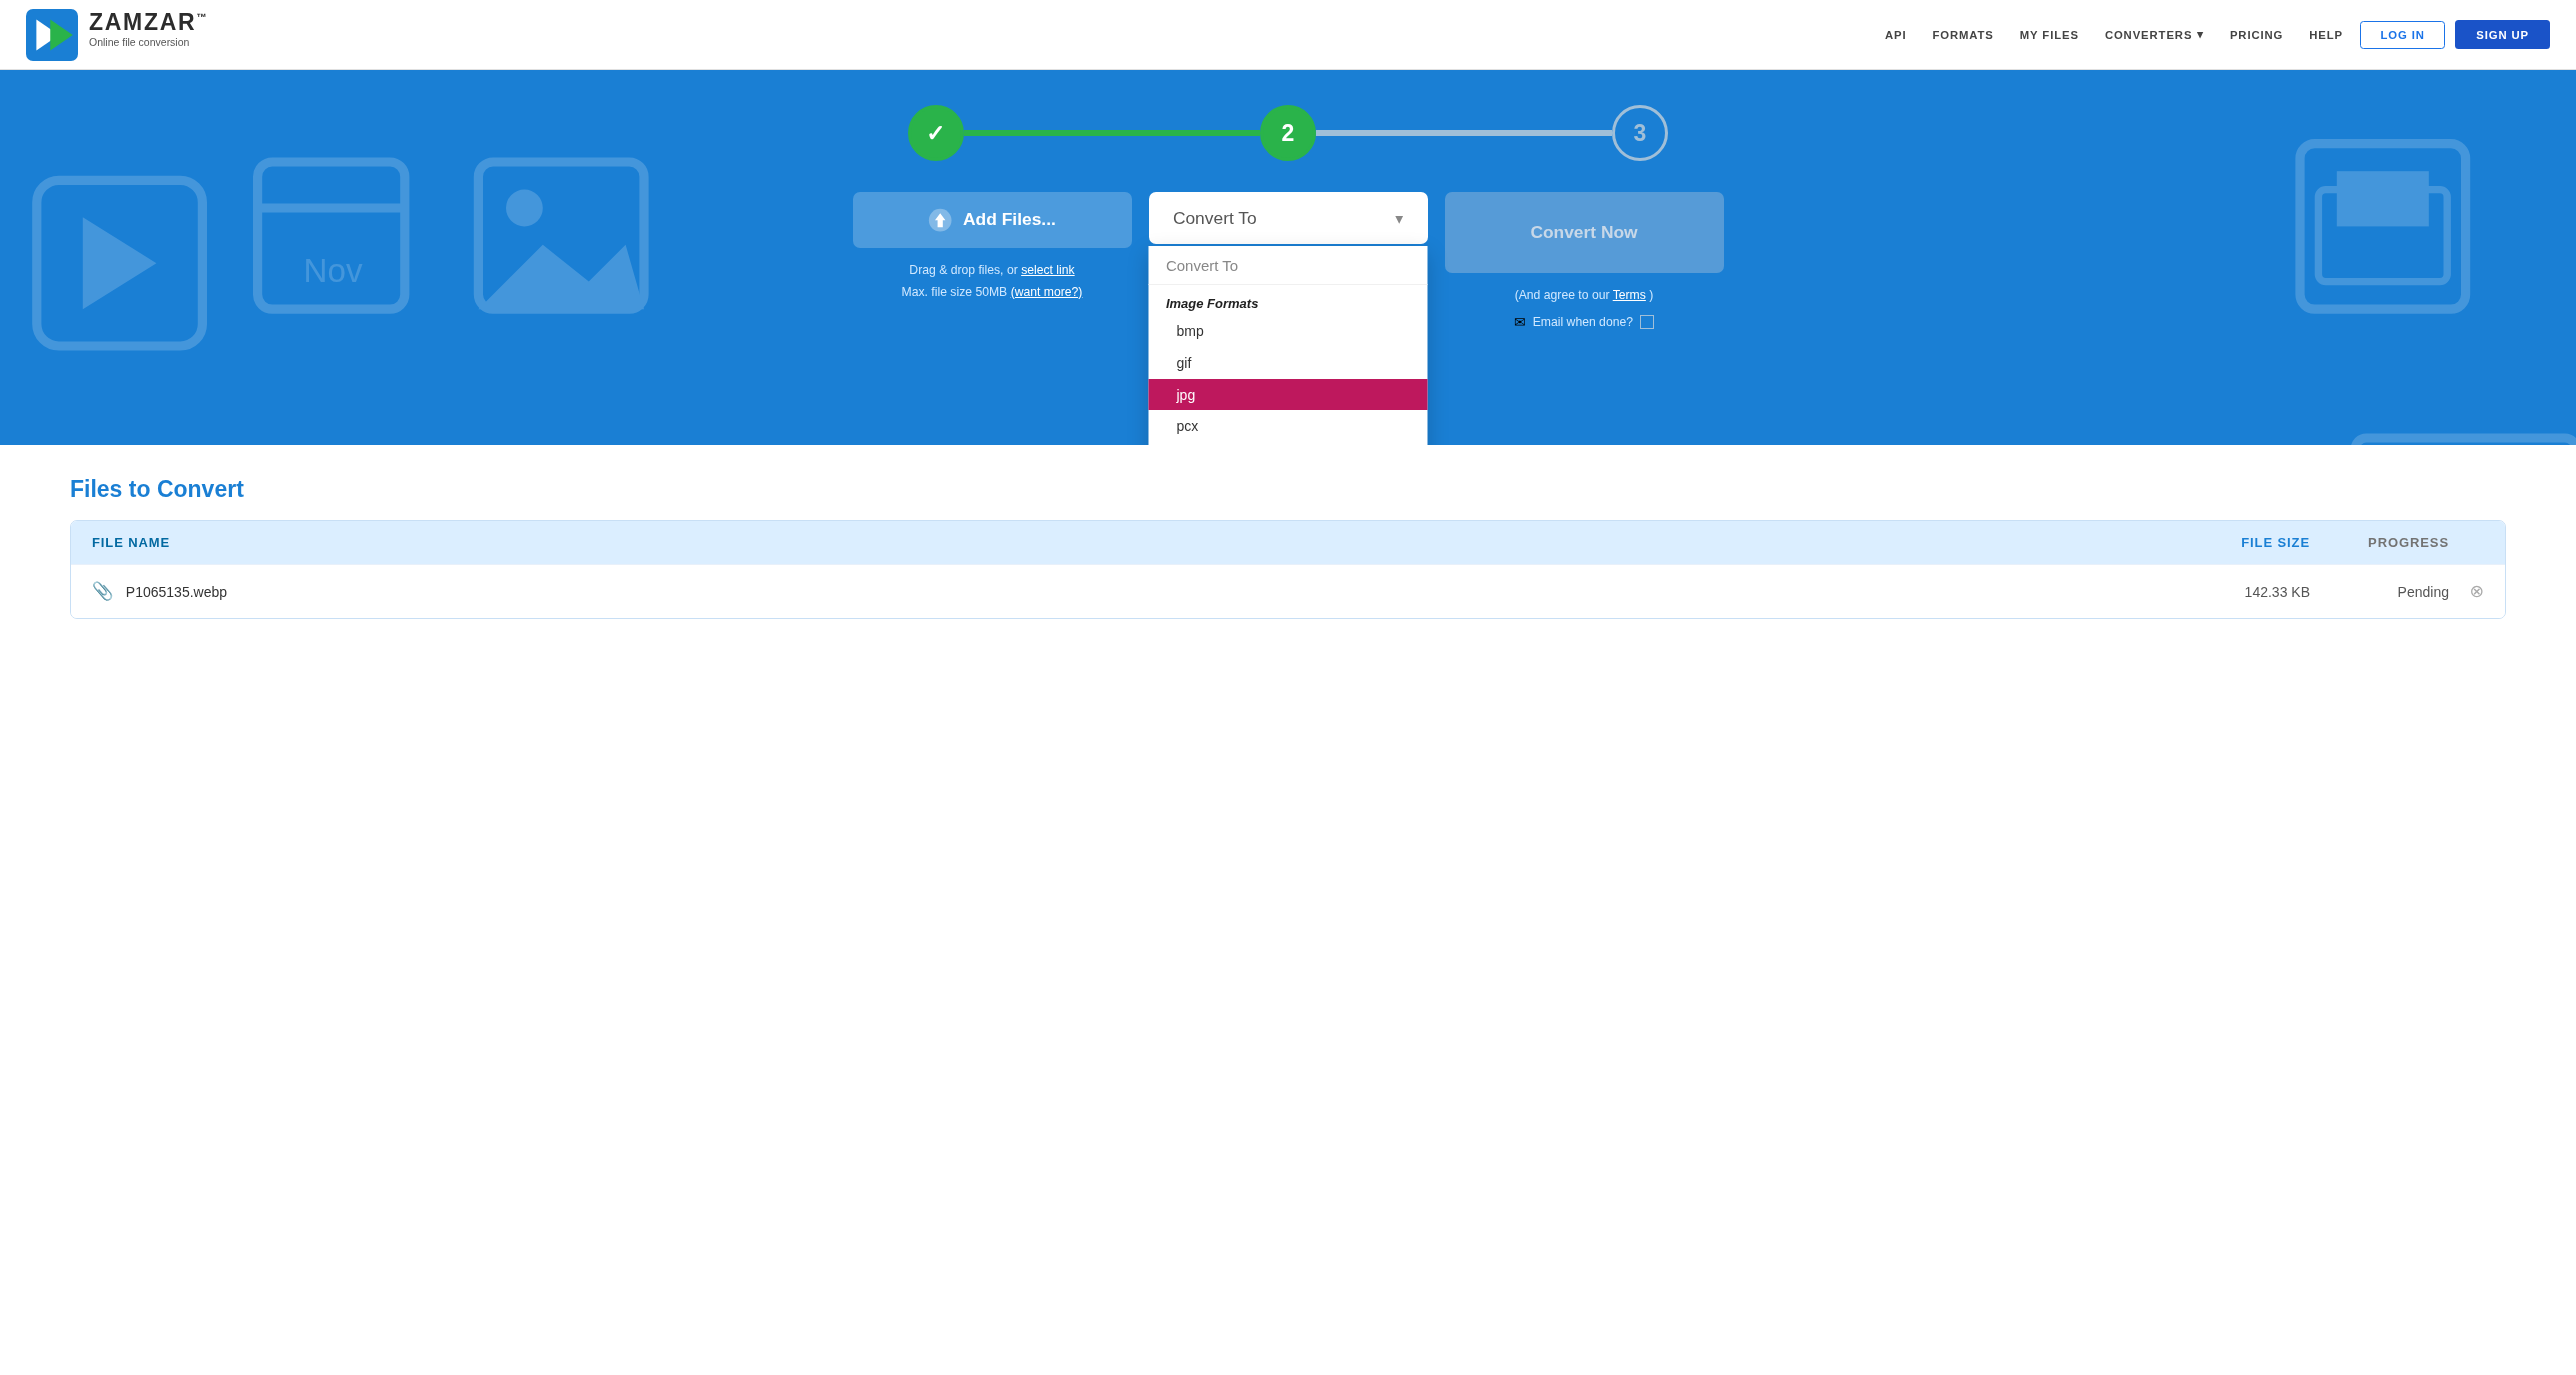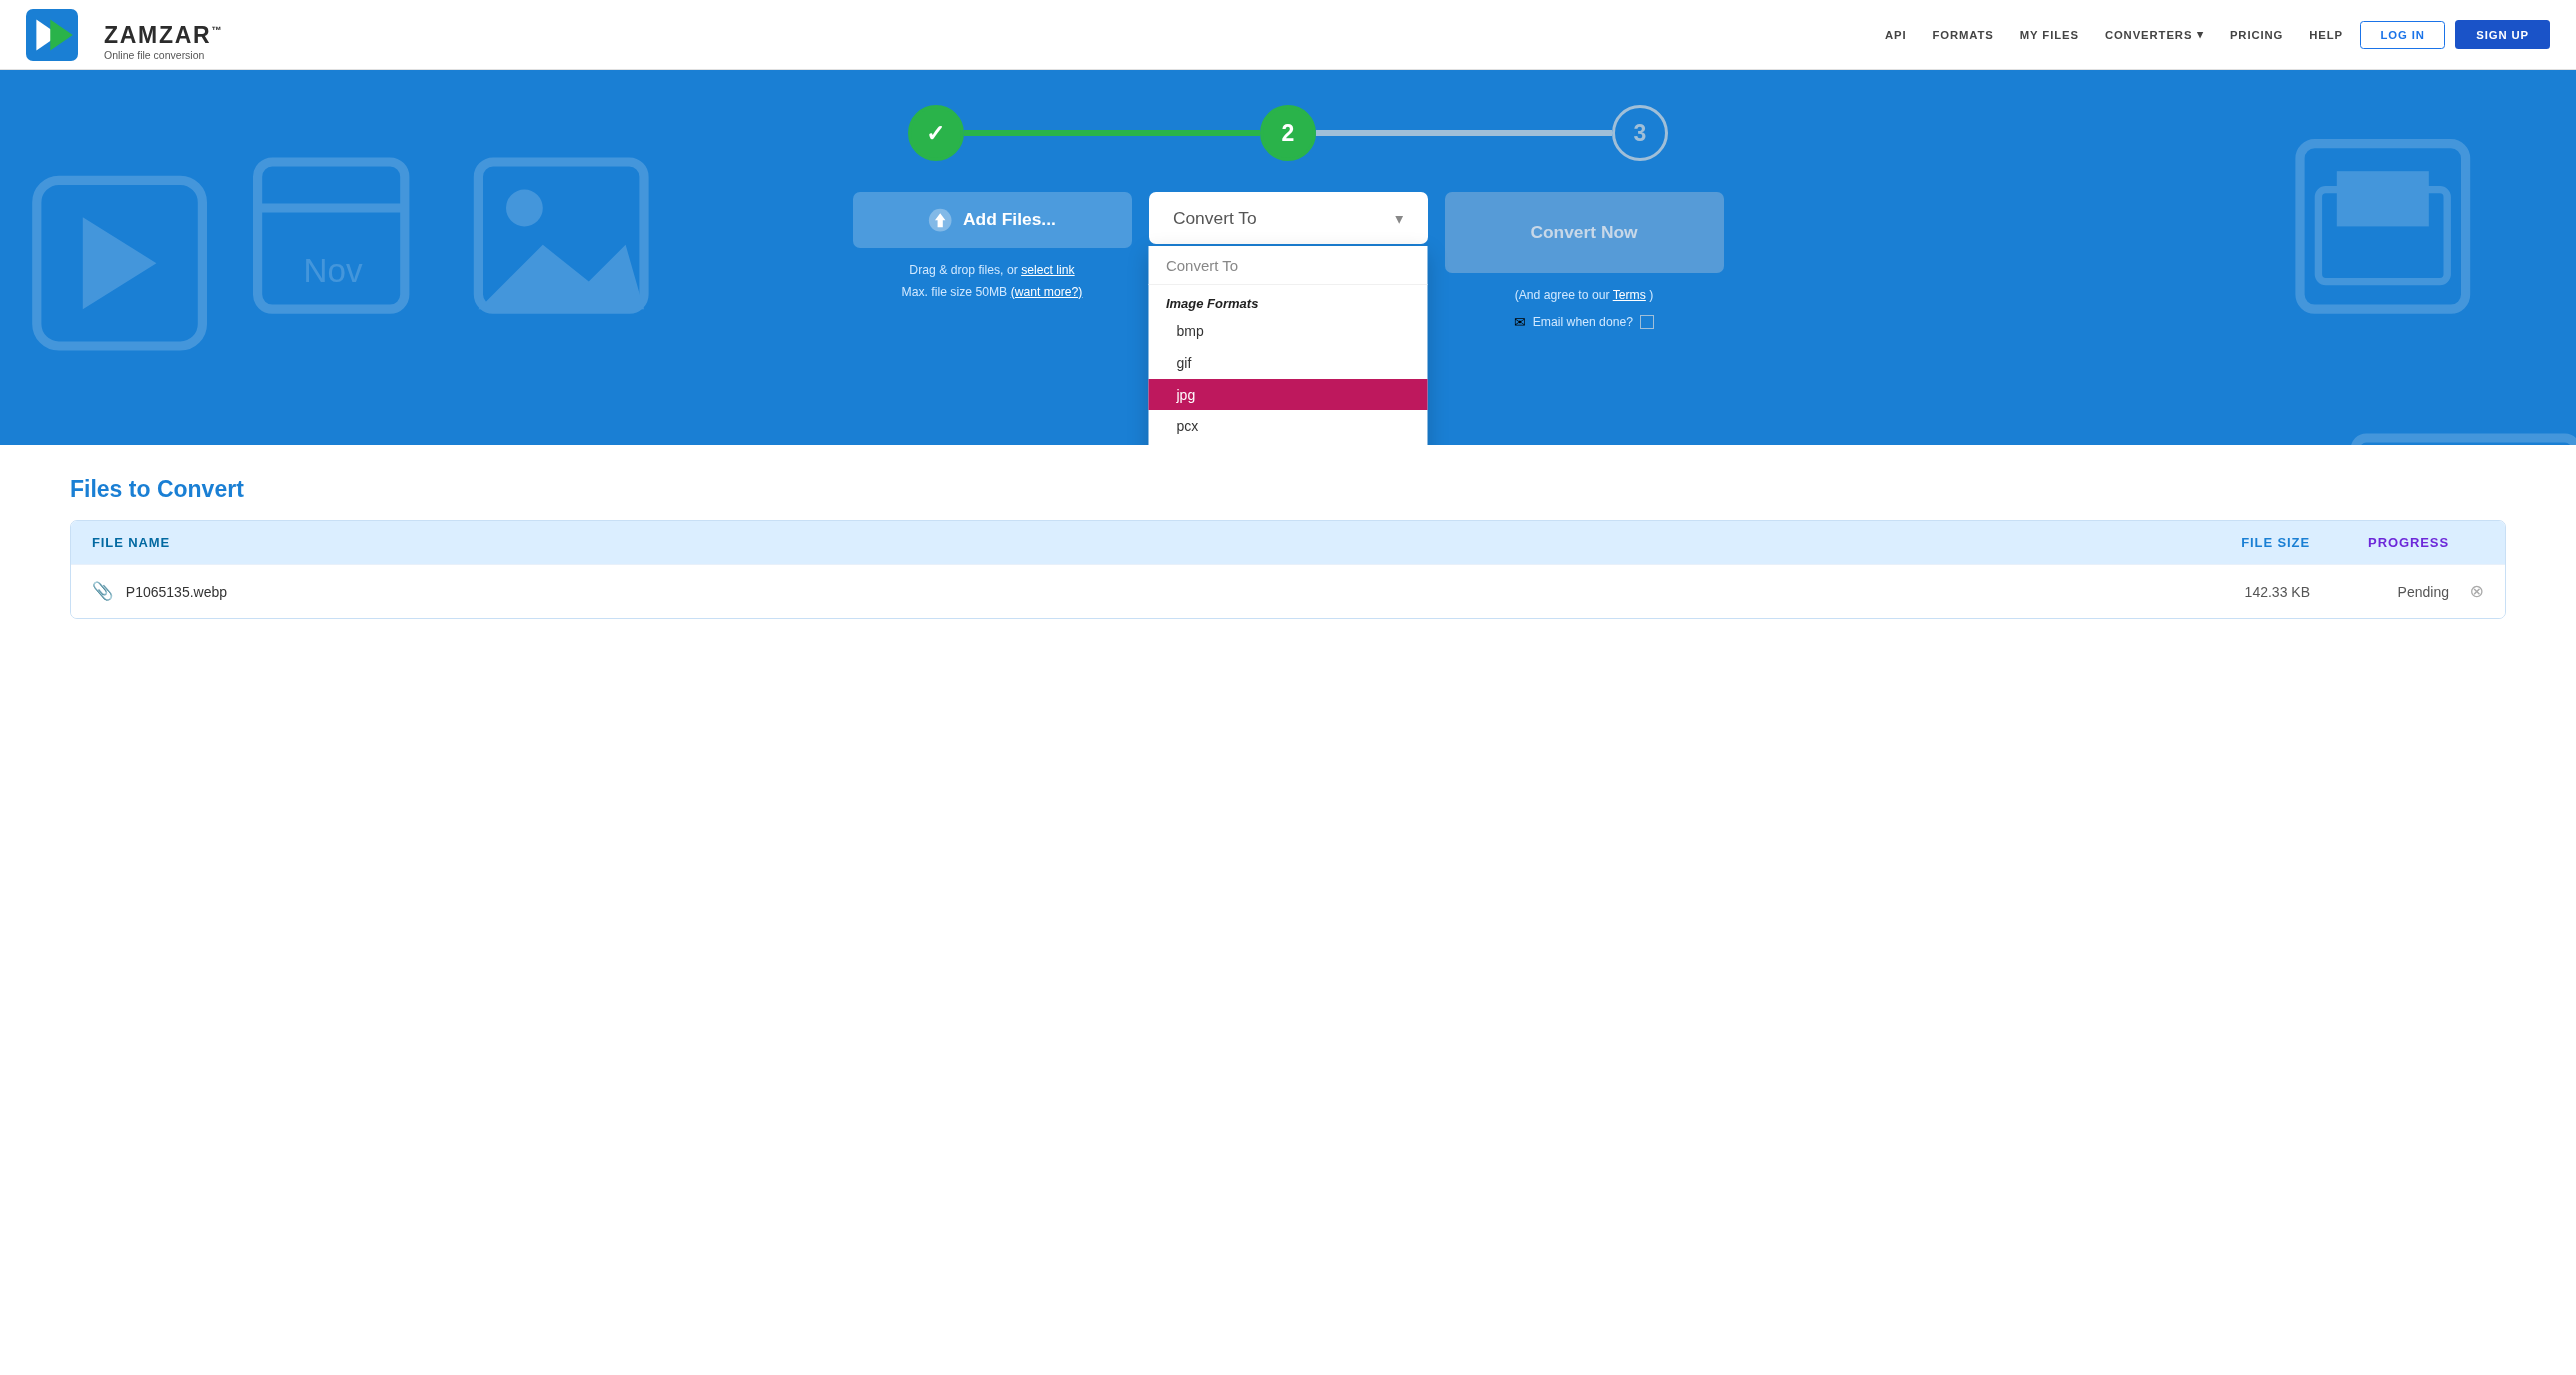--- a/index.html
+++ b/index.html
@@ -11,22 +11,22 @@
       align-items: center;
       padding: 0 26px;
       height: 70px;
       border-bottom: 0.9px solid #e0e0e0;
       background: #fff;
       position: relative;
       z-index: 100;
     }
     .logo-area {
       display: flex;
-      align-items: flex-end;
-      gap: 26px;
+      align-items: flex-start;
+      gap: 11px;
       text-decoration: none;
     }
     .logo-icon {
       width: 52px;
       height: 52px;
     }
     .logo-text-area { display: flex; flex-direction: column; }
     .logo-title {
       font-size: 23px;
       font-weight: bold;
@@ -317,21 +317,21 @@
       font-size: 13px;
       font-weight: bold;
       color: #1a7fd4;
       letter-spacing: 0.9px;
       text-align: right;
     }
     .col-progress {
       width: 174px;
       font-size: 13px;
       font-weight: bold;
-      color: #6d28d9;
+      color: #737373;
       letter-spacing: 0.9px;
       text-align: right;
       padding-right: 35px;
     }
     .files-table-row {
       display: flex;
       align-items: center;
       padding: 15.7px 21px;
       background: #fff;
       border-top: 0.9px solid #e8f0fa;

